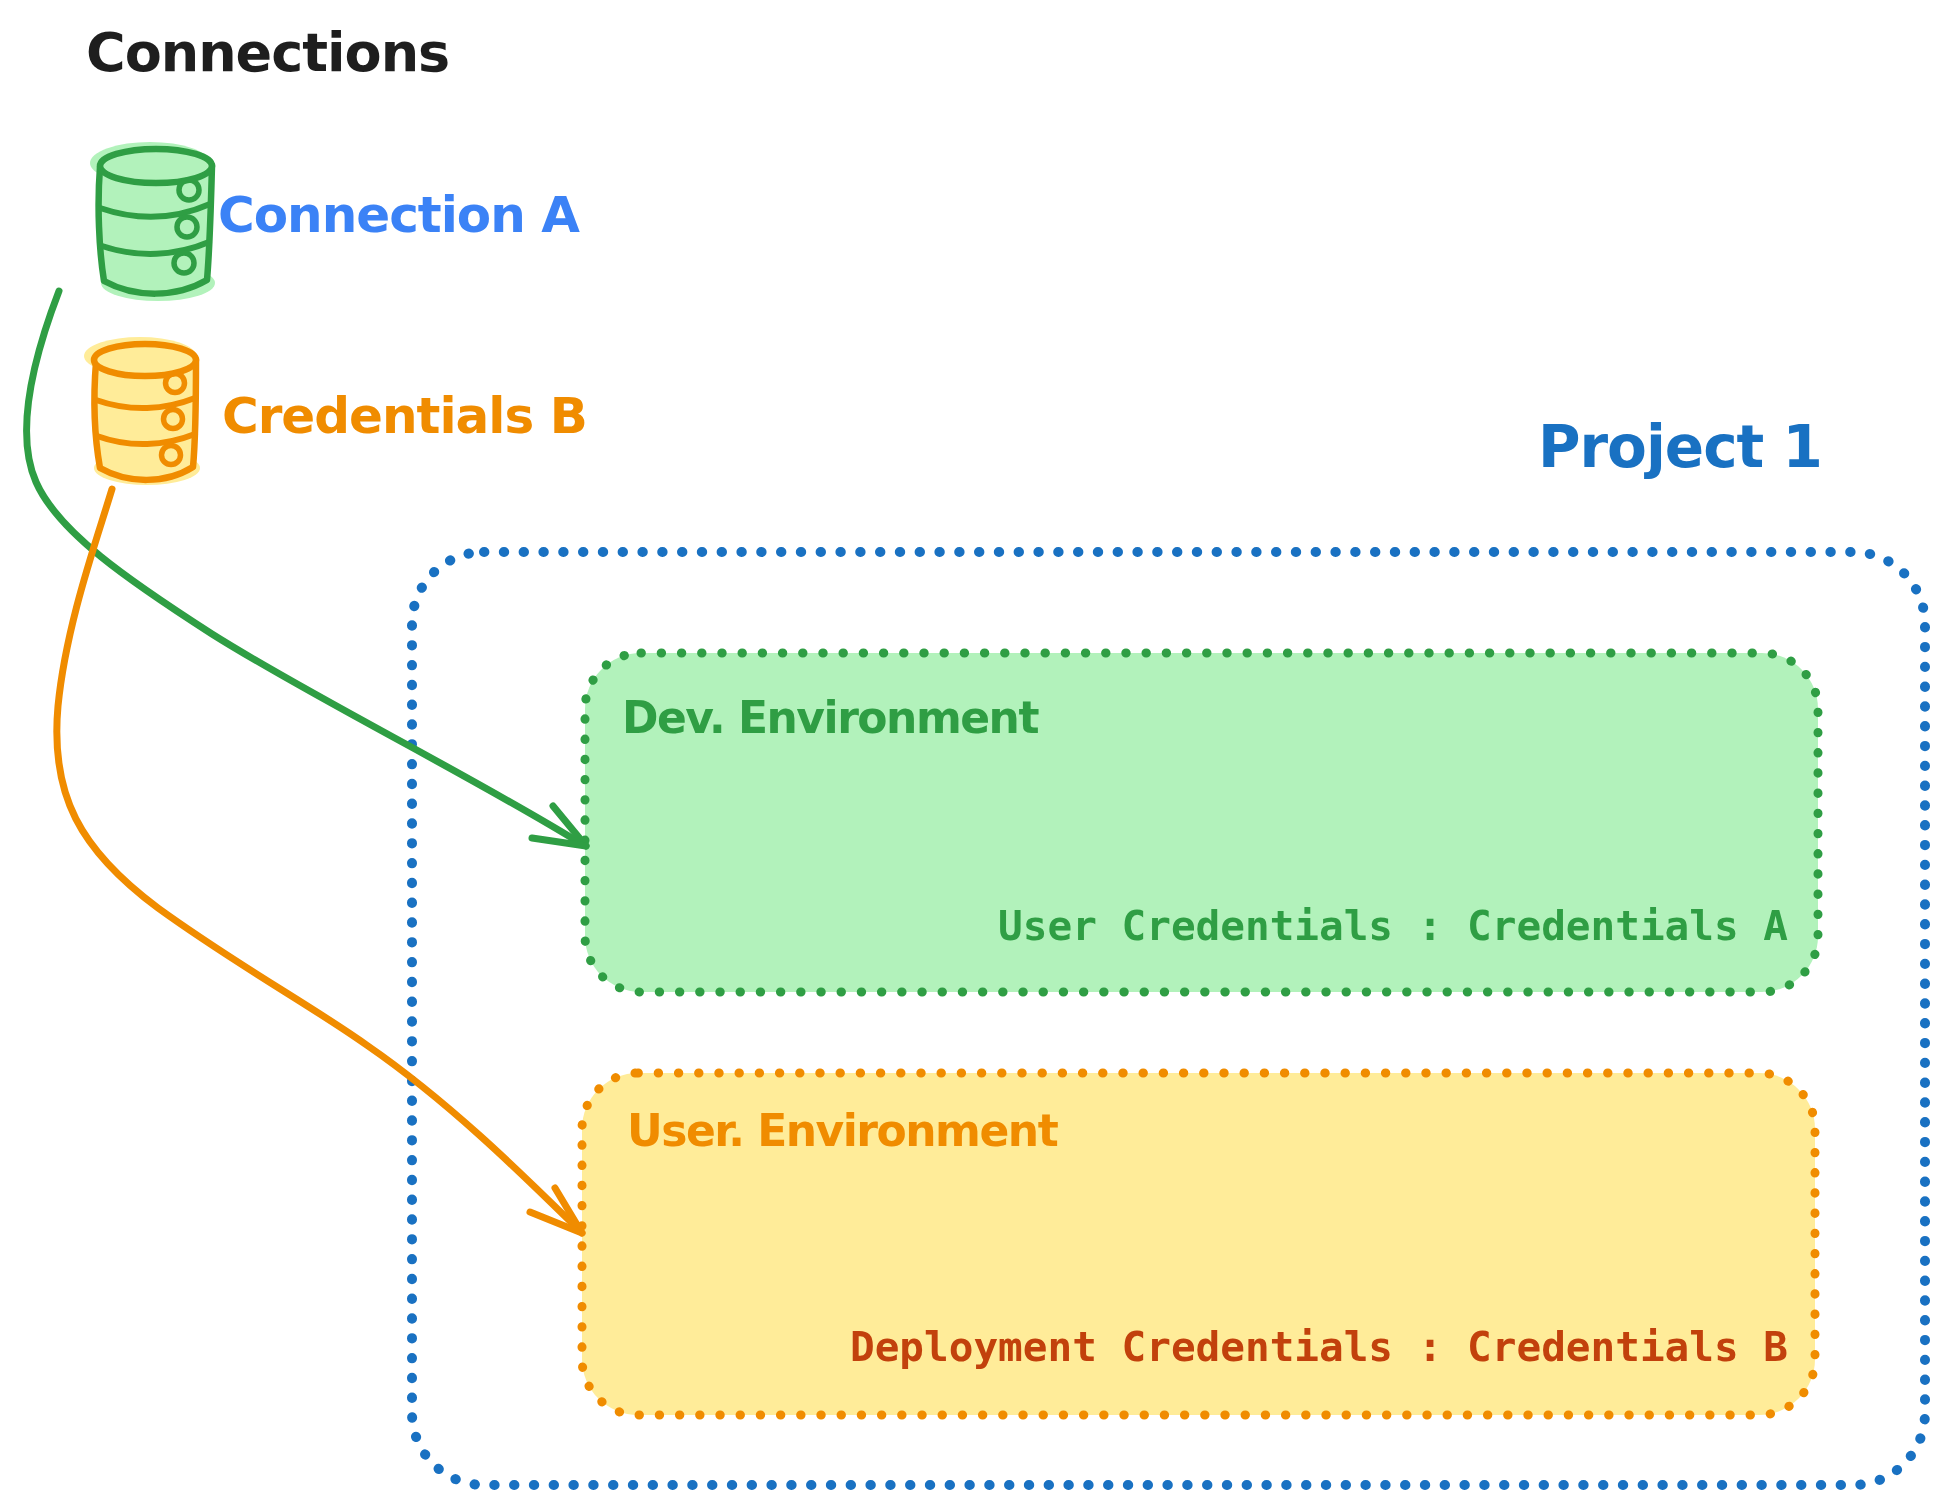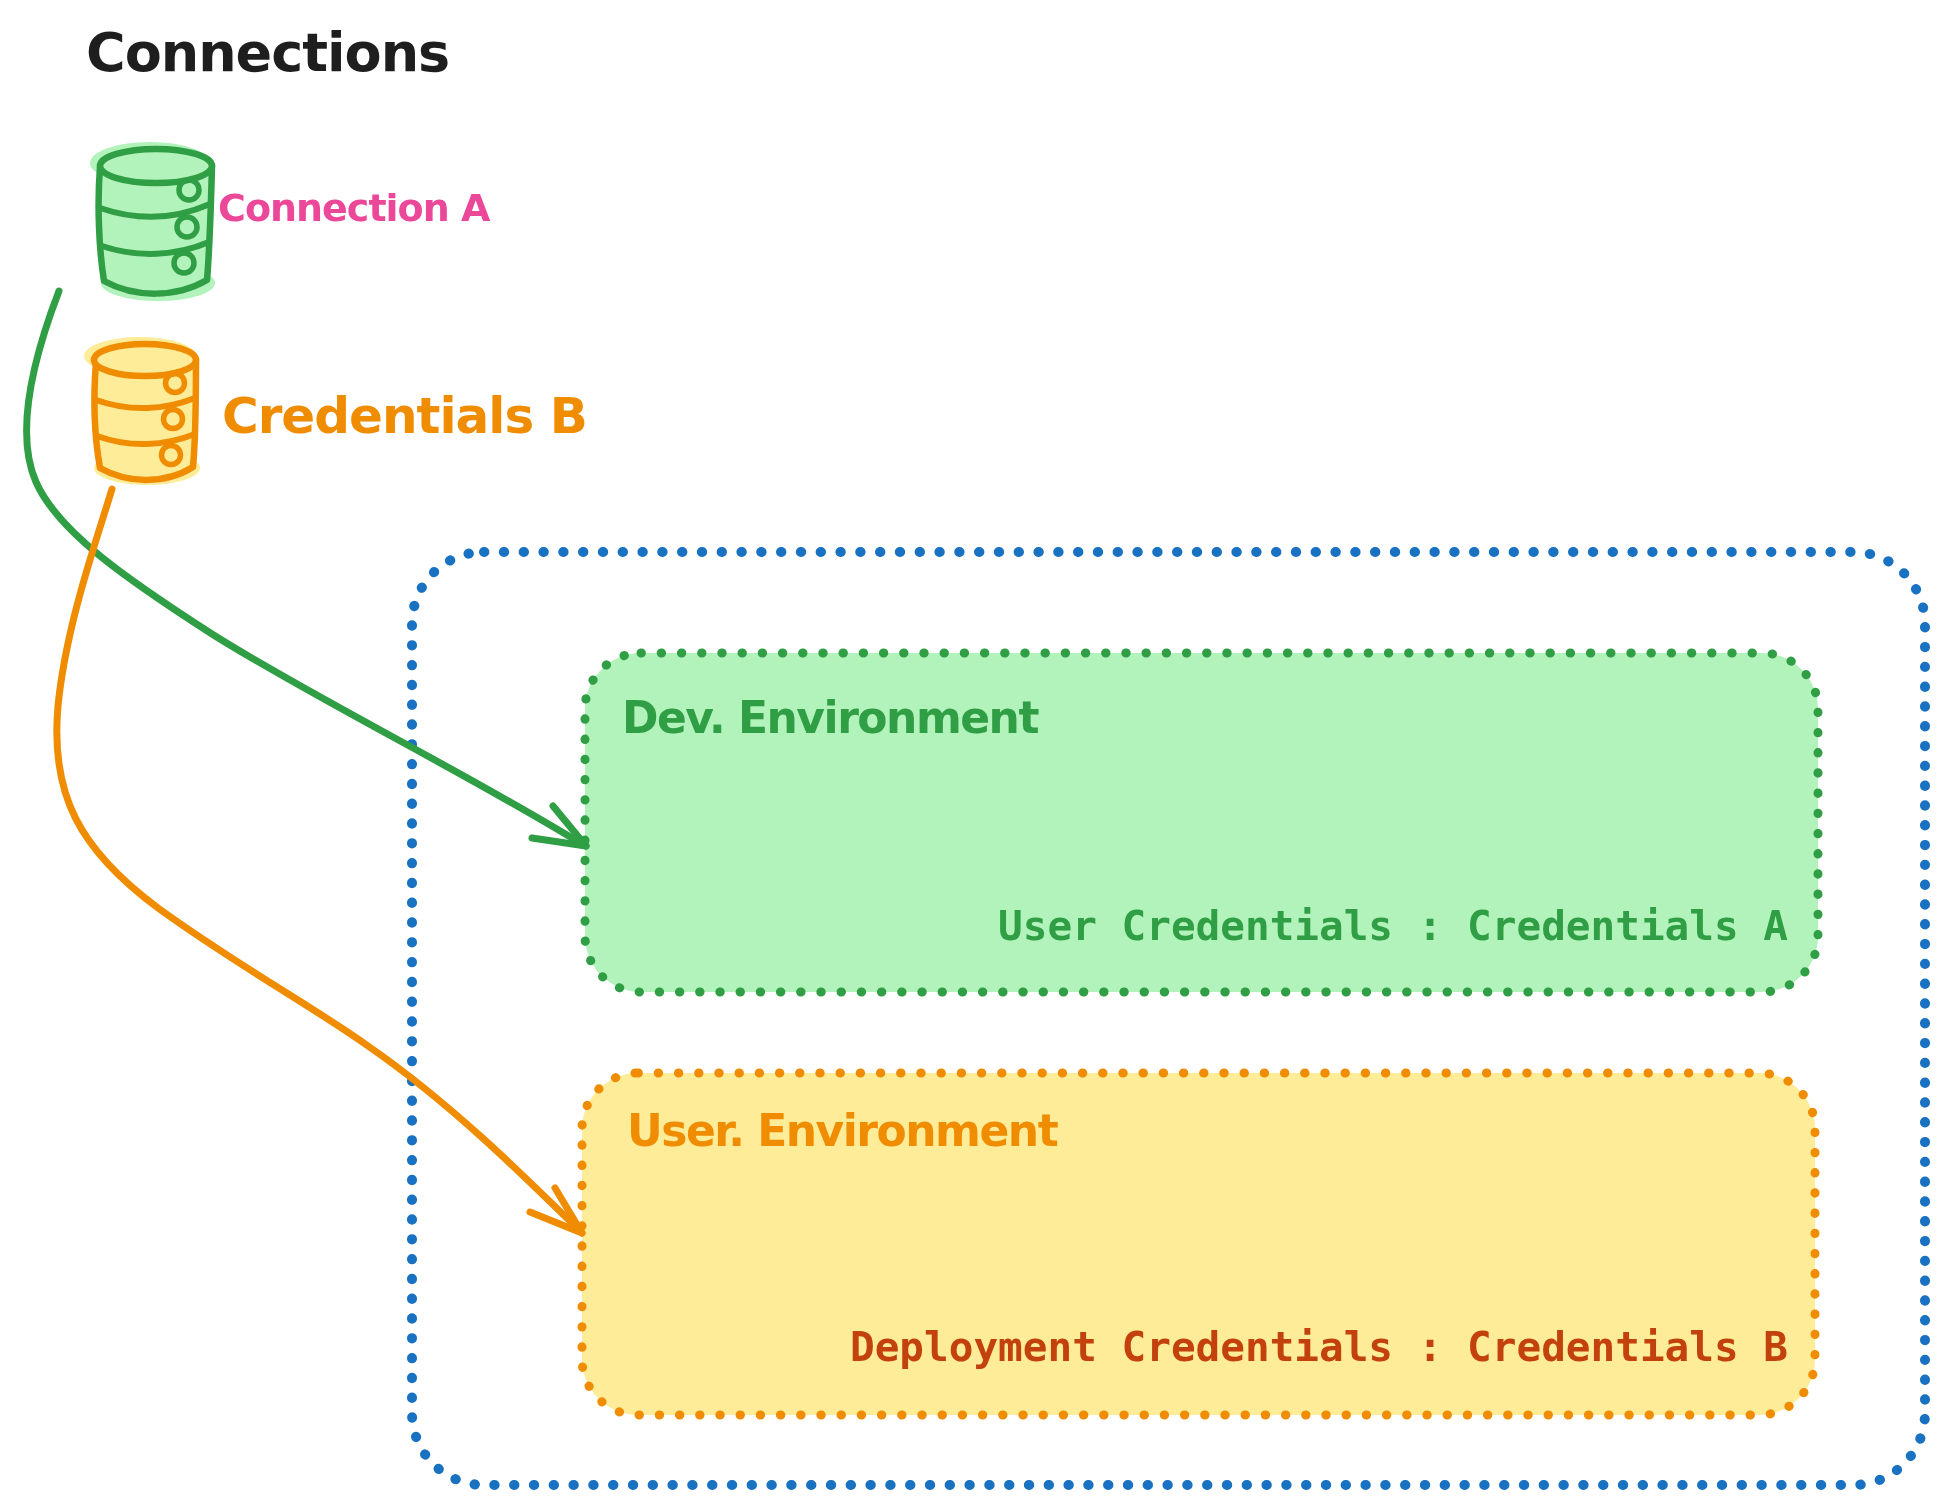--- a/index.html
+++ b/index.html
@@ -16,21 +16,21 @@
     left: 0; top: 0;
     width: 1948px; height: 1506px;
   }
   .label {
     position: absolute;
     white-space: nowrap;
     font-weight: 700;
     line-height: 1.164;
   }
   .title-black    { left: 86px;  top: 22px;   font-size: 54px; letter-spacing: -1px; color: #1e1e1e; }
-  .conn-a-label   { left: 218px; top: 186px;  font-size: 38px; letter-spacing: -1px; color: #ec4899; }
+  .conn-a-label   { left: 218px; top: 186px;  font-size: 50px; letter-spacing: -1px; color: #3b82f6; }
   .conn-b-label   { left: 222px; top: 387px;  font-size: 50px; letter-spacing: -1px; color: #f08c00; }
   .project-title  { left: 1538px; top: 414px; font-size: 58px; letter-spacing: -1px; color: #1971c2; }
   .dev-title      { left: 622px; top: 692px;  font-size: 44px; letter-spacing: -1.5px; color: #2f9e44; }
   .prod-title     { left: 627px; top: 1105px; font-size: 44px; letter-spacing: -1.5px; color: #f08c00; }
   .mono {
     font-family: "DejaVu Sans Mono", "Liberation Mono", monospace;
     font-weight: 700;
     text-align: right;
   }
   .dev-creds  { left: 600px; top: 903px;  width: 1188px; font-size: 41px; color: #2f9e44; }
@@ -85,20 +85,21 @@
       <path d="M 582 1233 L 530 1212"></path>
     </g>
   </svg>
 
   <div class="label title-black">Connections</div>
 
   <div class="label conn-a-label">Connection A</div>
 
   <div class="label conn-b-label">Credentials B</div>
 
+  <div class="label project-title">Project 1</div>
 
   <div class="label dev-title">Dev. Environment</div>
 
   <div class="label mono dev-creds">User Credentials : Credentials A</div>
 
   <div class="label prod-title">User. Environment</div>
 
   <div class="label mono prod-creds">Deployment Credentials : Credentials B</div>
 
 </div>

